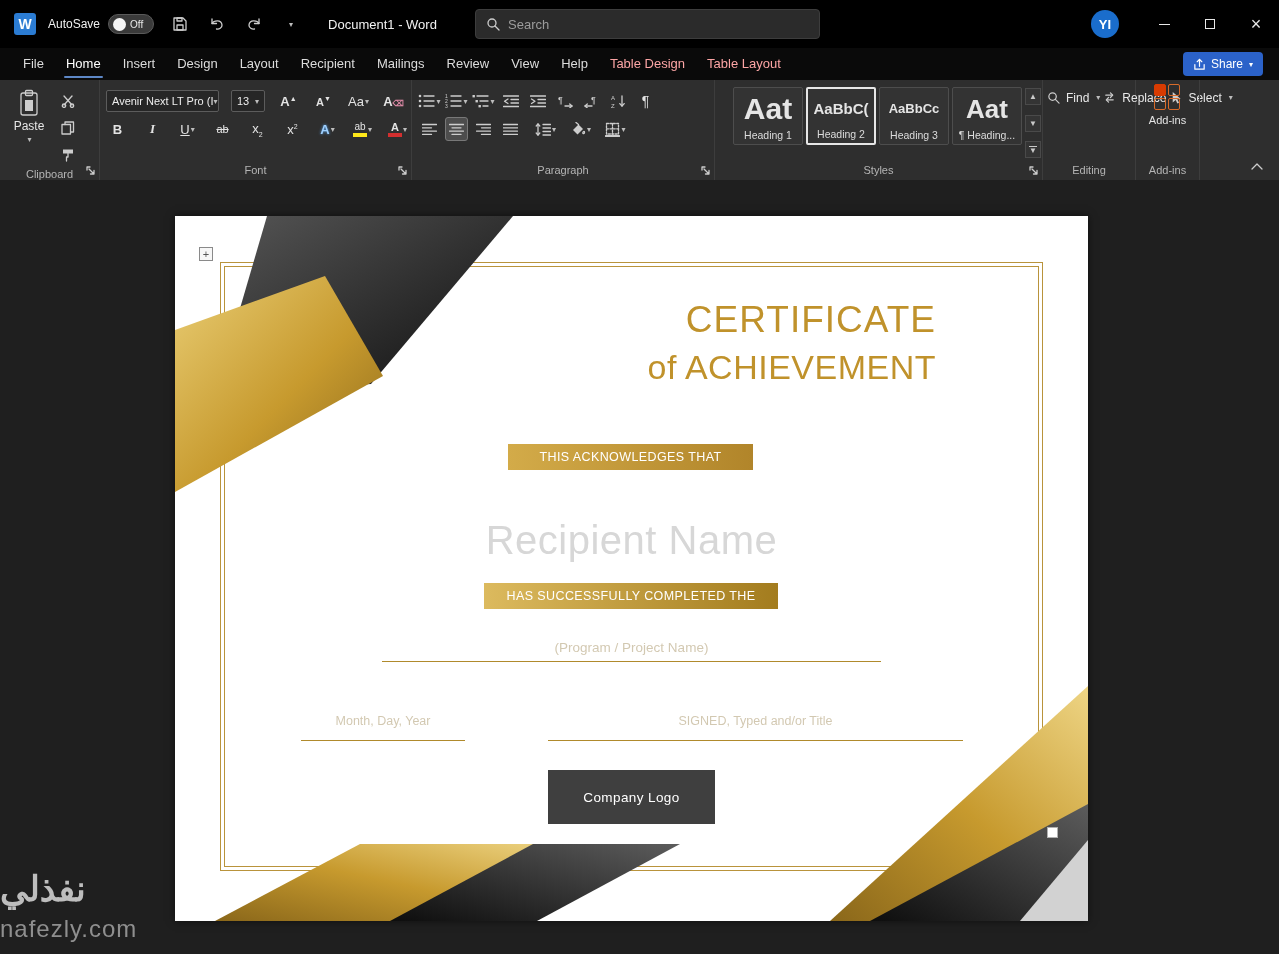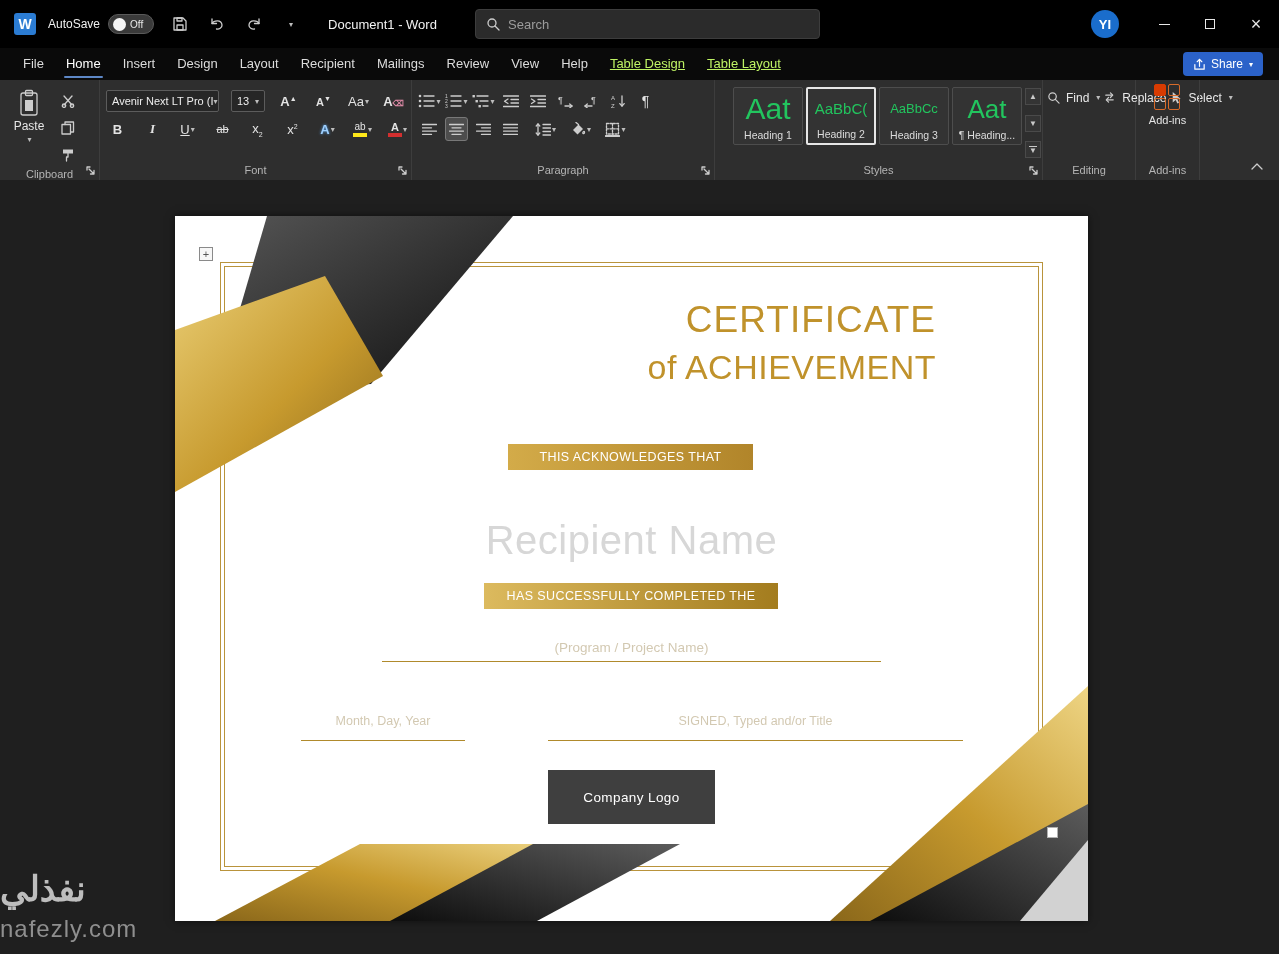--- a/index.html
+++ b/index.html
@@ -24,21 +24,21 @@
   .win-btn { width:46px; height:48px; display:flex; align-items:center; justify-content:center; color:#e8e8e8; cursor:pointer; }
   .min-glyph { display:inline-block; width:11px; border-top:1.3px solid #e8e8e8; }
   .max-glyph { display:inline-block; width:10px; height:10px; border:1.2px solid #e8e8e8; }
   .close-glyph { font-size:18px; line-height:1; }
 
   
   .tabsbar { position:absolute; left:0; top:48px; width:100%; height:32px; background:#0a0a0a; display:flex; align-items:center; padding-left:12px; }
   .rtab { color:#dcdcdc; font-size:13px; padding:7px 11px 8px; cursor:pointer; position:relative; white-space:nowrap; }
   .rtab.active { color:#fff; }
   .rtab.active::after { content:""; position:absolute; left:9px; right:9px; bottom:1px; height:2.5px; background:#5d87c6; border-radius:2px; }
-  .rtab.ctx { color:#bef264;text-decoration:underline; }
+  .rtab.ctx { color:#fca5a5; }
   .share-btn { position:absolute; right:16px; top:4px; height:24px; background:#2b62c9; border-radius:4px; color:#fff; font-size:12px; display:flex; align-items:center; gap:5px; padding:0 10px; cursor:pointer; }
 
   
   .ribbon { position:absolute; left:0; top:80px; width:100%; height:100px; background:#2e2e2e; display:flex; }
   .grp { display:flex; flex-direction:column; border-right:1px solid #3d3d3d; position:relative; }
   .grp-body { flex:1; padding:7px 6px 0; }
   .grp-footer { height:21px; display:flex; align-items:center; justify-content:center; color:#b5b5b5; font-size:11px; position:relative; }
   .launcher { position:absolute; right:3px; bottom:4px; width:12px; height:12px; display:flex; align-items:center; justify-content:center; cursor:pointer; }
   .btn { min-width:23px; height:24px; display:flex; align-items:center; justify-content:center; border-radius:3px; cursor:pointer; color:#d6d6d6; font-size:12px; }
   .btn.sel { background:#4d4d4d; border:1px solid #787878; }
@@ -56,21 +56,21 @@
   
   .combo { display:flex; align-items:center; background:#262626; border:1px solid #5c5c5c; height:22px; padding:0 5px; color:#ededed; font-size:11px; border-radius:2px; cursor:pointer; white-space:nowrap; overflow:hidden; }
   .combo .chev { margin-left:auto; }
   .glyph-btn { font-size:13px; color:#e3e3e3; font-weight:bold; }
   .hl-bar { display:inline-block; width:14px; height:4px; margin-top:1px; }
 
   
   .styles-row { display:flex; gap:3px; }
   .style-card { width:70px; height:58px; background:#333; border:1px solid #4d4d4d; border-radius:2px; overflow:hidden; display:flex; flex-direction:column; align-items:center; justify-content:flex-end; cursor:pointer; }
   .style-card.sel { border:2px solid #e6e6e6; }
-  .style-prev { color:#22c55e; line-height:1; flex:1; display:flex; align-items:center; overflow:hidden; white-space:nowrap; }
+  .style-prev { color:#e5e5e5; line-height:1; flex:1; display:flex; align-items:center; overflow:hidden; white-space:nowrap;font-weight:bold; }
   .style-label { color:#dcdcdc; font-size:10.5px; padding-bottom:3px; white-space:nowrap; }
   .style-arrows { display:flex; flex-direction:column; justify-content:space-between; padding:1px 0 1px 3px; }
   .sarr { width:16px; height:17px; display:flex; align-items:center; justify-content:center; color:#c9c9c9; font-size:8px; border:1px solid #4a4a4a; background:#343434; cursor:pointer; }
   .sarr.more { flex-direction:column; line-height:4px; }
   .more-bar { width:8px; border-top:1.5px solid #c9c9c9; margin-bottom:2px; }
 
   
   .edit-col { display:flex; gap:3px; padding-left:4px; }
   .edit-item { display:flex; align-items:center; gap:6px; color:#e8e8e8; font-size:12px; height:21px; cursor:pointer; }
 

